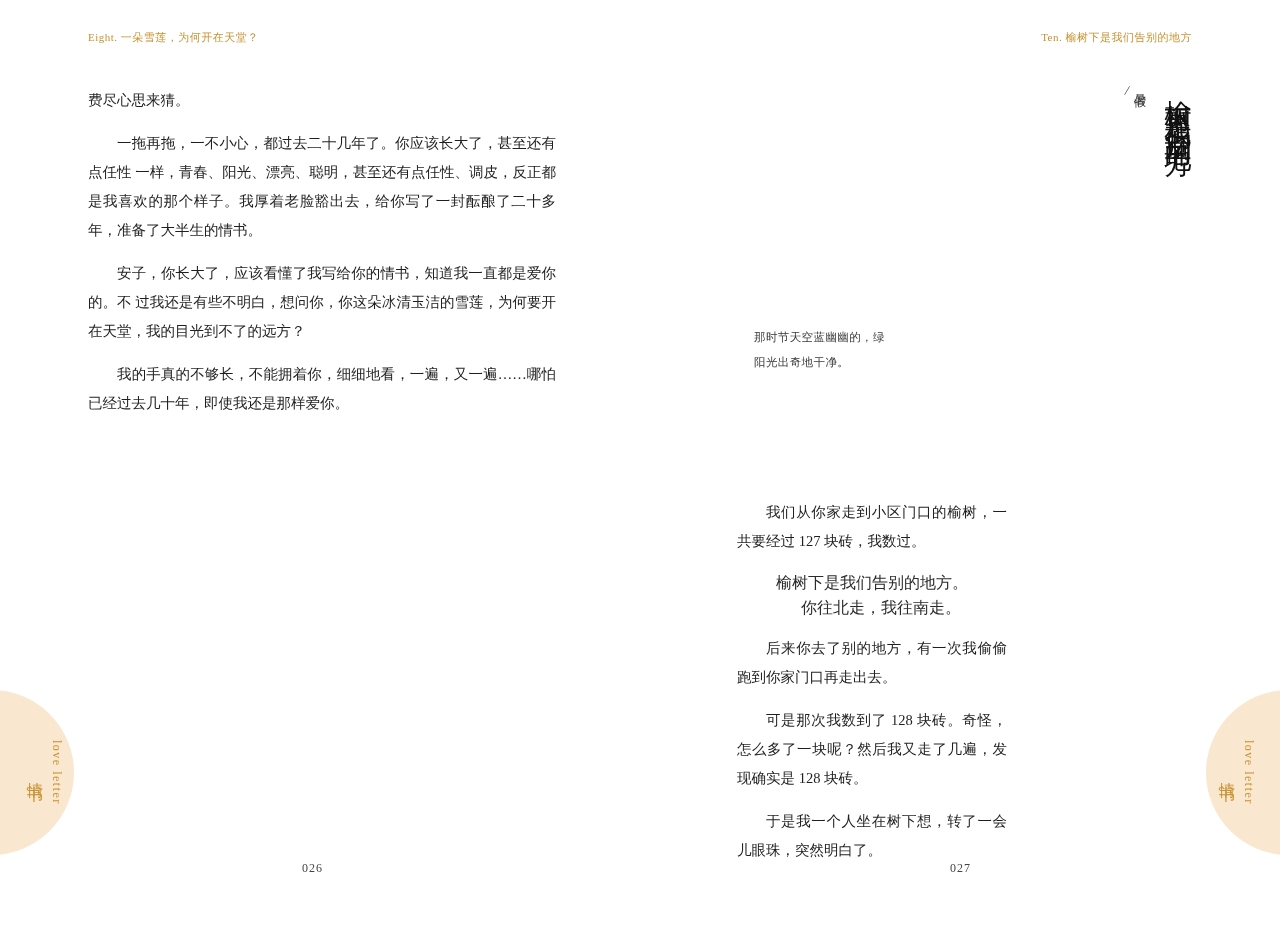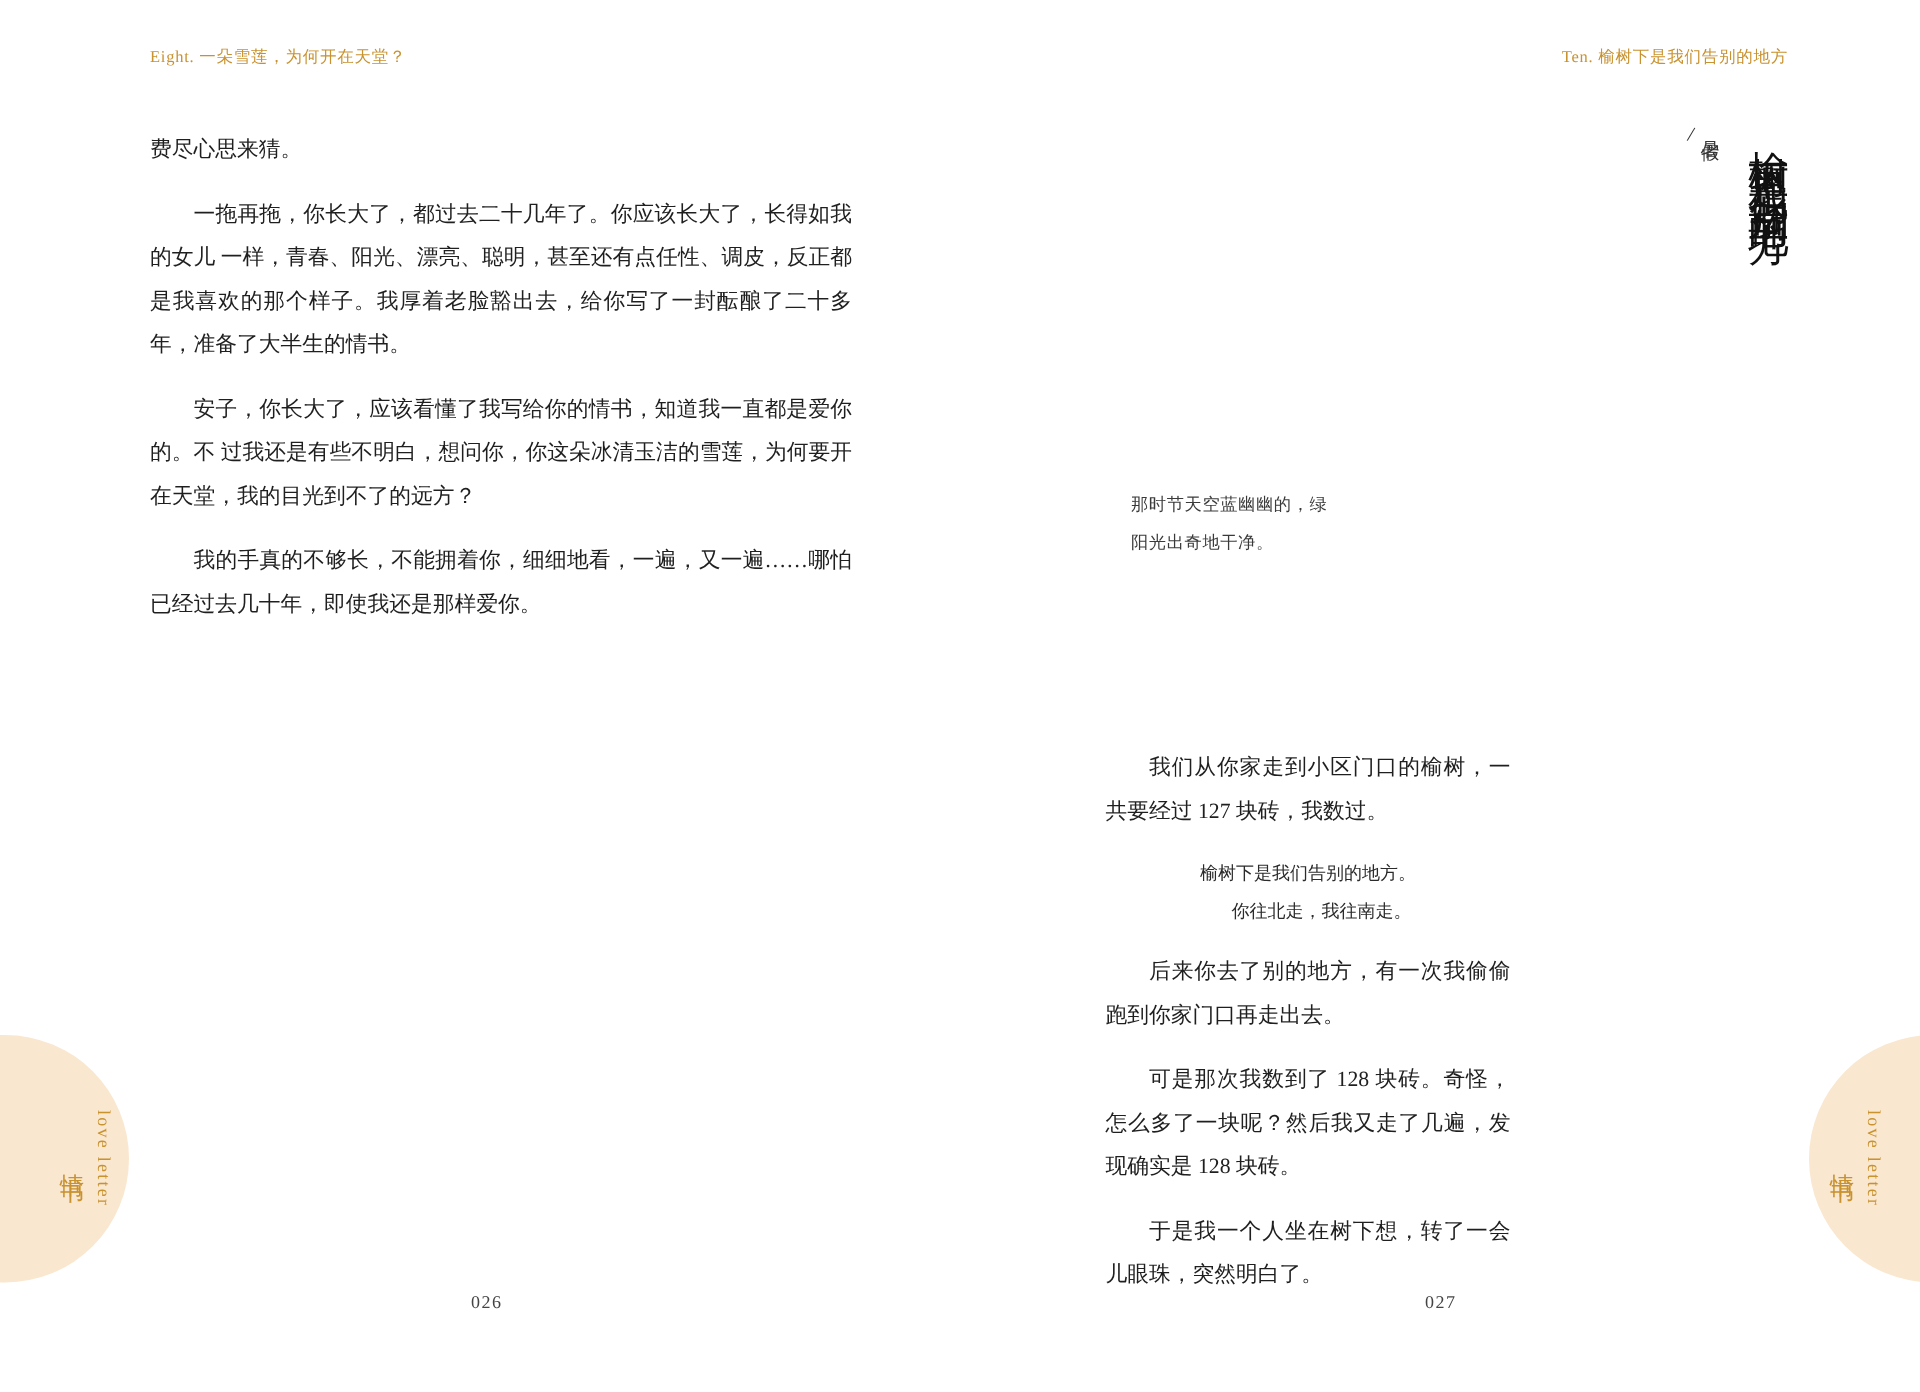--- a/index.html
+++ b/index.html
@@ -38,21 +38,21 @@
     right: 88px;
   }
 
   
   .page {
     position: absolute;
     top: 0;
     width: 640px;
     height: 928px;
   }
-  .page.left { left: 12px; }
+  .page.left { left: 0; }
   .page.right { left: 640px; }
 
   .body-col {
     position: absolute;
     font-size: 14.5px;
     line-height: 29px;
     color: #1f1f1f;
     text-align: justify;
     text-justify: inter-ideograph;
   }
@@ -131,21 +131,21 @@
     font-size: 11.5px;
     line-height: 25px;
     color: #3a3a3a;
     letter-spacing: 0.4px;
     margin-left: 24px;
   }
   .epigraph div { white-space: nowrap; }
 
   
   .inset {
-    font-size: 12px;
+    font-size: 16px;
     line-height: 25px;
     color: #2b2b2b;
     text-indent: 0;
     margin: 10px 0 14px 0;
   }
   .inset .l1 { display:block; text-align: center; }
   .inset .l2 { display:block; text-align: center; padding-left: 18px; }
 
   
   .folio {
@@ -209,21 +209,21 @@
 <body>
 
 <div class="spread">
 
   <div class="page left">
 
     <div class="running-head left">Eight. 一朵雪莲，为何开在天堂？</div>
 
     <div class="body-col">
       <p class="noindent">费尽心思来猜。</p>
-      <p class="indent">一拖再拖，你长大了，都过去二十几年了。你应该长大了，长得如我的女儿 一样，青春、阳光、漂亮、聪明，甚至还有点任性、调皮，反正都是我喜欢的那个样子。我厚着老脸豁出去，给你写了一封酝酿了二十多年，准备了大半生的情书。</p>
+      <p class="indent">一拖再拖，一不小心，都过去二十几年了。你应该长大了，甚至还有点任性 一样，青春、阳光、漂亮、聪明，甚至还有点任性、调皮，反正都是我喜欢的那个样子。我厚着老脸豁出去，给你写了一封酝酿了二十多年，准备了大半生的情书。</p>
       <p class="indent">安子，你长大了，应该看懂了我写给你的情书，知道我一直都是爱你的。不 过我还是有些不明白，想问你，你这朵冰清玉洁的雪莲，为何要开在天堂，我的目光到不了的远方？</p>
       <p class="indent">我的手真的不够长，不能拥着你，细细地看，一遍，又一遍……哪怕已经过去几十年，即使我还是那样爱你。</p>
     </div>
 
     <div class="folio">026</div>
 
     <div class="edge-tab left-tab">
       <div class="tab-inner">
         <span class="tab-cn">情书</span>
         <span class="tab-en">love letter</span>

